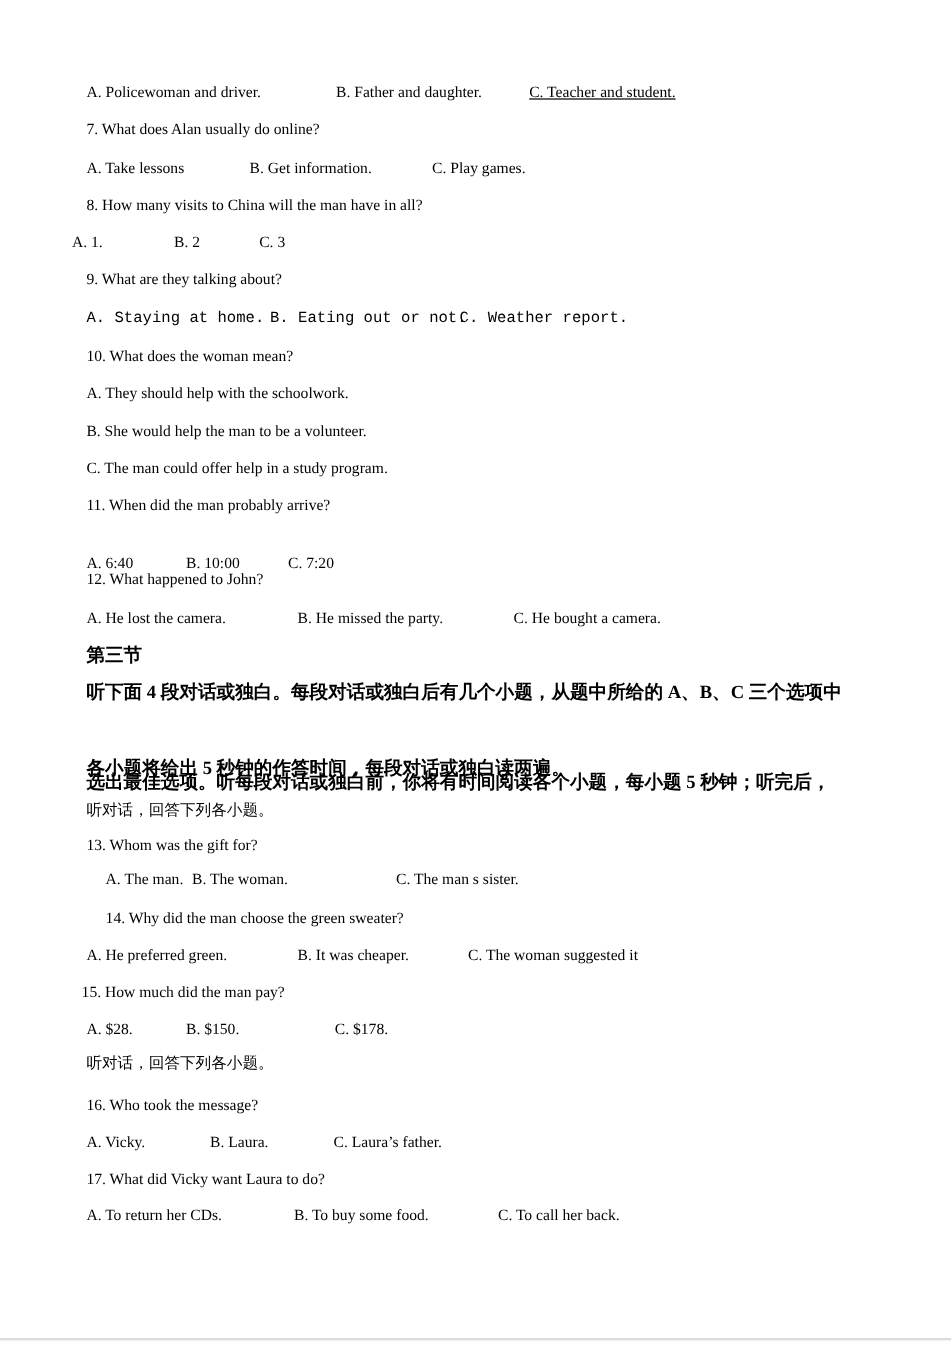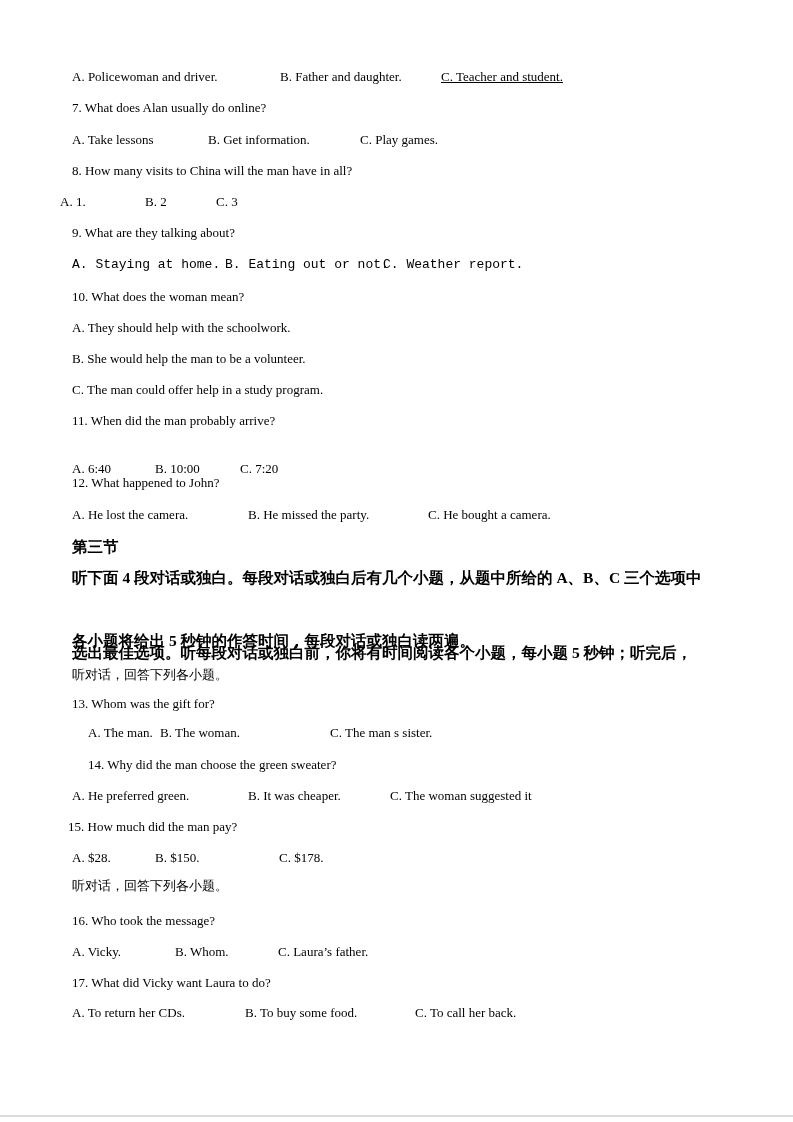--- a/index.html
+++ b/index.html
@@ -142,21 +142,21 @@
         <span class="seg" style="left: 246px; margin-left: 33px;">C. $178.</span>
       </div>
       <div class="line" style="top: 877px;">
         <span class="seg" style="left: 72px;">听对话，回答下列各小题。</span>
       </div>
       <div class="line" style="top: 912px;">
         <span class="seg" style="left: 72px;">16. Who took the message?</span>
       </div>
       <div class="line" style="top: 943px;">
         <span class="seg" style="left: 72px;">A. Vicky.</span>
-        <span class="seg" style="left: 175px;">B. Whom.</span>
+        <span class="seg" style="left: 175px;">B. Laura.</span>
         <span class="seg" style="left: 278px; text-align: right;">C. Laura’s father.</span>
       </div>
       <div class="line" style="top: 974px;">
         <span class="seg" style="left: 72px;">17. What did Vicky want Laura to do?</span>
       </div>
       <div class="line" style="top: 1004px;">
         <span class="seg" style="left: 72px;">A. To return her CDs.</span>
         <span class="seg" style="left: 245px;">B. To buy some food.</span>
         <span class="seg" style="left: 415px;">C. To call her back.</span>
       </div>

